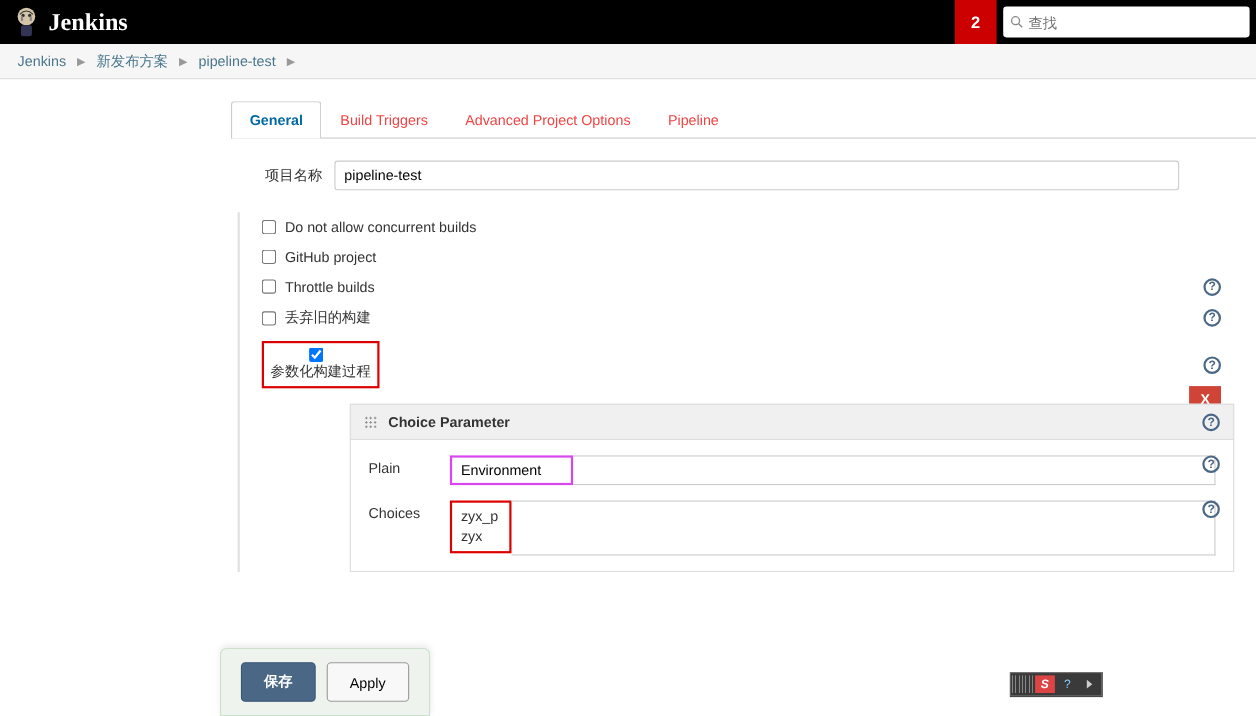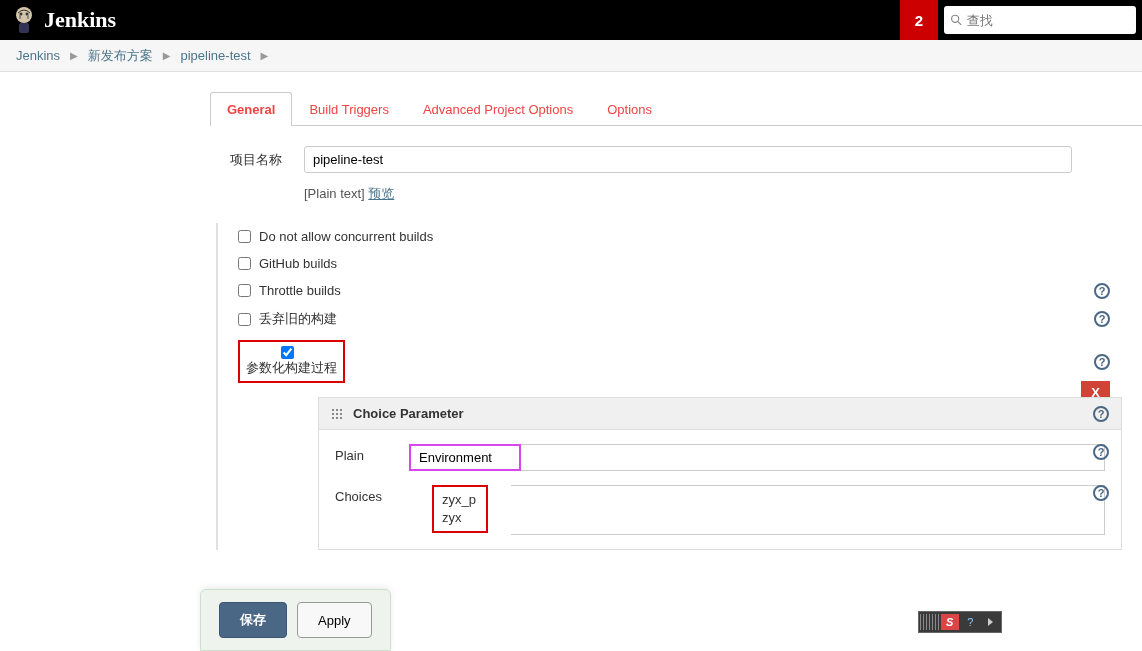--- a/index.html
+++ b/index.html
@@ -4,40 +4,40 @@
   <style>
     * { box-sizing: border-box; margin: 0; padding: 0; }
     body { font-family: Helvetica, Arial, sans-serif; font-size: 13px; color: #333; background: #fff; width: 1142px; }
     
     
     .header { background: #000; height: 40px; display: flex; align-items: center; padding-left: 12px; }
     .logo-img { width: 24px; height: 30px; margin-right: 8px; }
     .logo-text { color: #fff; font-family: Georgia, serif; font-size: 22px; font-weight: bold; }
     .header-spacer { flex: 1; }
     .notif-badge { background: #cc0000; color: #fff; width: 38px; height: 40px; display: flex; align-items: center; justify-content: center; font-weight: bold; font-size: 15px; }
-    .search-box { background: #fff; height: 28px; width: 192px; margin: 0 6px; border-radius: 3px; display: flex; align-items: center; padding: 0 6px; }
+    .search-box { background: #fff; height: 28px; width: 224px; margin: 0 6px; border-radius: 3px; display: flex; align-items: center; padding: 0 6px; }
     .search-icon-svg { width: 14px; height: 14px; margin-right: 4px; }
     .search-input { border: none; outline: none; font-size: 13px; color: #888; width: 100%; }
     
     
     .breadcrumbs { background: #f6f6f6; border-bottom: 1px solid #e0e0e0; height: 32px; display: flex; align-items: center; padding-left: 16px; font-size: 13px; }
     .breadcrumb-link { color: #4b758b; text-decoration: none; cursor: pointer; }
     .breadcrumb-sep { color: #999; margin: 0 10px; font-size: 10px; }
     
     
     .content { padding: 20px 0 0 210px; position: relative; }
     
     
     .tabs { display: flex; border-bottom: 1px solid #ccc; margin-bottom: 20px; }
     .tab { padding: 9px 16px; color: #ef4444; cursor: pointer; border: 1px solid transparent; border-bottom: none; border-radius: 3px 3px 0 0; margin-bottom: -1px; font-size: 13px; }
-    .tab.active { color: #ef4444; font-weight: bold; border-color: #ccc; background: #fff; }
+    .tab.active { color: #0369a1; font-weight: bold; border-color: #ccc; background: #fff; }
     
     
     .form-row { display: flex; align-items: flex-start; margin-bottom: 12px; padding: 0 20px; }
-    .form-label { width: 74px; text-align: left; color: #333; padding-top: 5px; font-size: 13px; }
+    .form-label { width: 74px; text-align: center; color: #333; padding-top: 5px; font-size: 13px; }
     .form-input-text { flex: 1; border: 1px solid #ccc; border-radius: 3px; padding: 5px 8px; font-size: 13px; max-width: 768px; }
     .form-textarea { flex: 1; border: 1px solid #ccc; border-radius: 3px; padding: 5px 8px; font-size: 13px; height: 92px; resize: both; max-width: 770px; }
     .plaintext-row { padding-left: 94px; padding-right: 20px; color: #555; font-size: 13px; margin-bottom: 16px; margin-top: 4px; }
     .preview-link { color: #4b758b; text-decoration: underline; cursor: pointer; }
     
     
     .checkbox-row { display: flex; align-items: center; padding: 6px 20px; position: relative; }
     .checkbox-row input[type="checkbox"] { margin-right: 8px; cursor: pointer; }
     .checkbox-label { color: #333; font-size: 13px; }
     .help-icon { position: absolute; right: 32px; width: 16px; height: 16px; cursor: pointer; }
@@ -108,40 +108,37 @@
   <a class="breadcrumb-link">pipeline-test</a>
   <span class="breadcrumb-sep">▶</span>
 </div>
 
 <div class="content">
 
   <div class="tabs">
     <div class="tab active">General</div>
     <div class="tab">Build Triggers</div>
     <div class="tab">Advanced Project Options</div>
-    <div class="tab">Options</div>
+    <div class="tab">Pipeline</div>
   </div>
 
   <div class="form-row">
     <div class="form-label">项目名称</div>
     <input class="form-input-text" value="pipeline-test" style="">
   </div>
 
-  <div class="plaintext-row">
-    <span>[Plain text] </span><a class="preview-link">预览</a>
-  </div>
 
   <div class="left-border" style="margin-left:6px;">
     <div class="checkbox-row">
       <input type="checkbox" style="">
       <span class="checkbox-label">Do not allow concurrent builds</span>
     </div>
     <div class="checkbox-row">
       <input type="checkbox" style="">
-      <span class="checkbox-label">GitHub builds</span>
+      <span class="checkbox-label">GitHub project</span>
     </div>
     <div class="checkbox-row">
       <input type="checkbox" style="">
       <span class="checkbox-label">Throttle builds</span>
       <span class="help-icon">
           <span class="help-circle">?</span>
         </span>
     </div>
     <div class="checkbox-row">
       <input type="checkbox" style="">
@@ -173,21 +170,21 @@
         <div class="param-row">
           <div class="param-label">Plain</div>
           <div class="name-input-wrap">
             <input class="param-input name-input" value="Environment" style="">
             <div class="param-input name-rest"></div>
           </div>
           <span class="help-icon" style="right:-4px;">
               <span class="help-circle">?</span>
             </span>
         </div>
-        <div class="param-row" style="margin-bottom:0;gap:23px;">
+        <div class="param-row" style="margin-bottom:0;">
           <div class="param-label">Choices</div>
           <div class="choices-box">
             <div>zyx_p</div>
             <div>zyx</div>
           </div>
           <div class="choices-rest"></div>
           <span class="help-icon" style="right:-4px;">
               <span class="help-circle">?</span>
             </span>
         </div>

